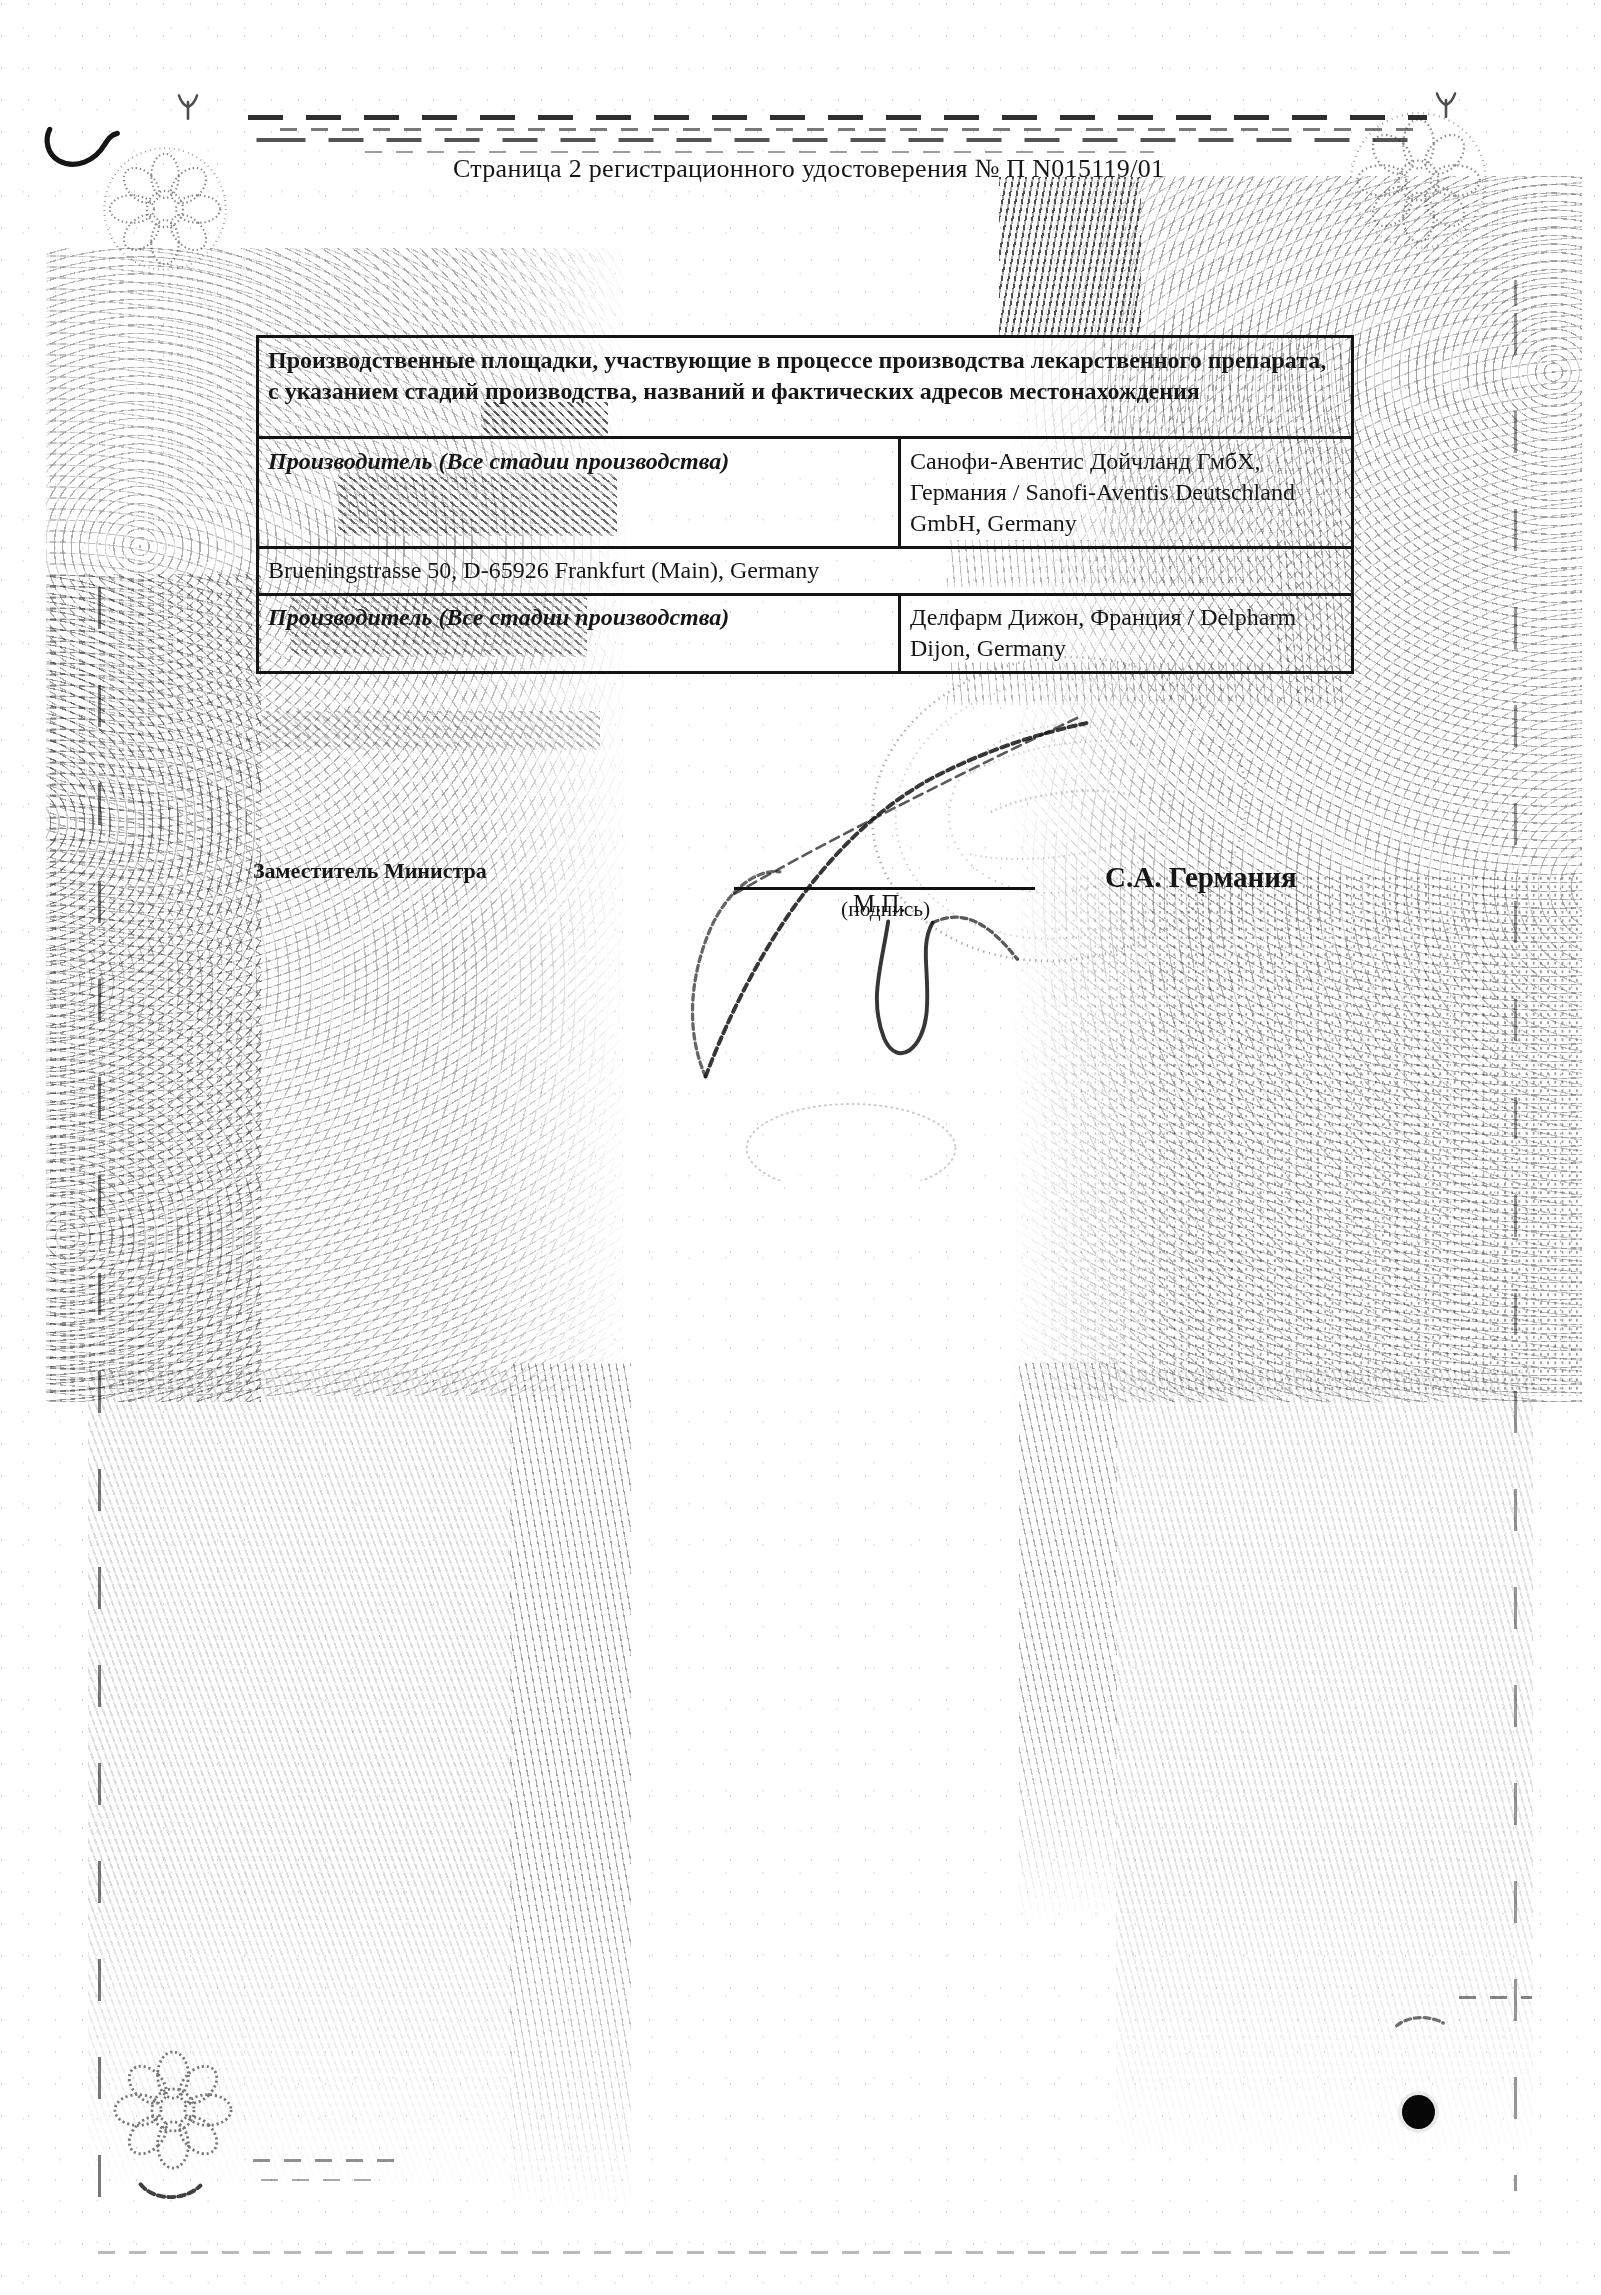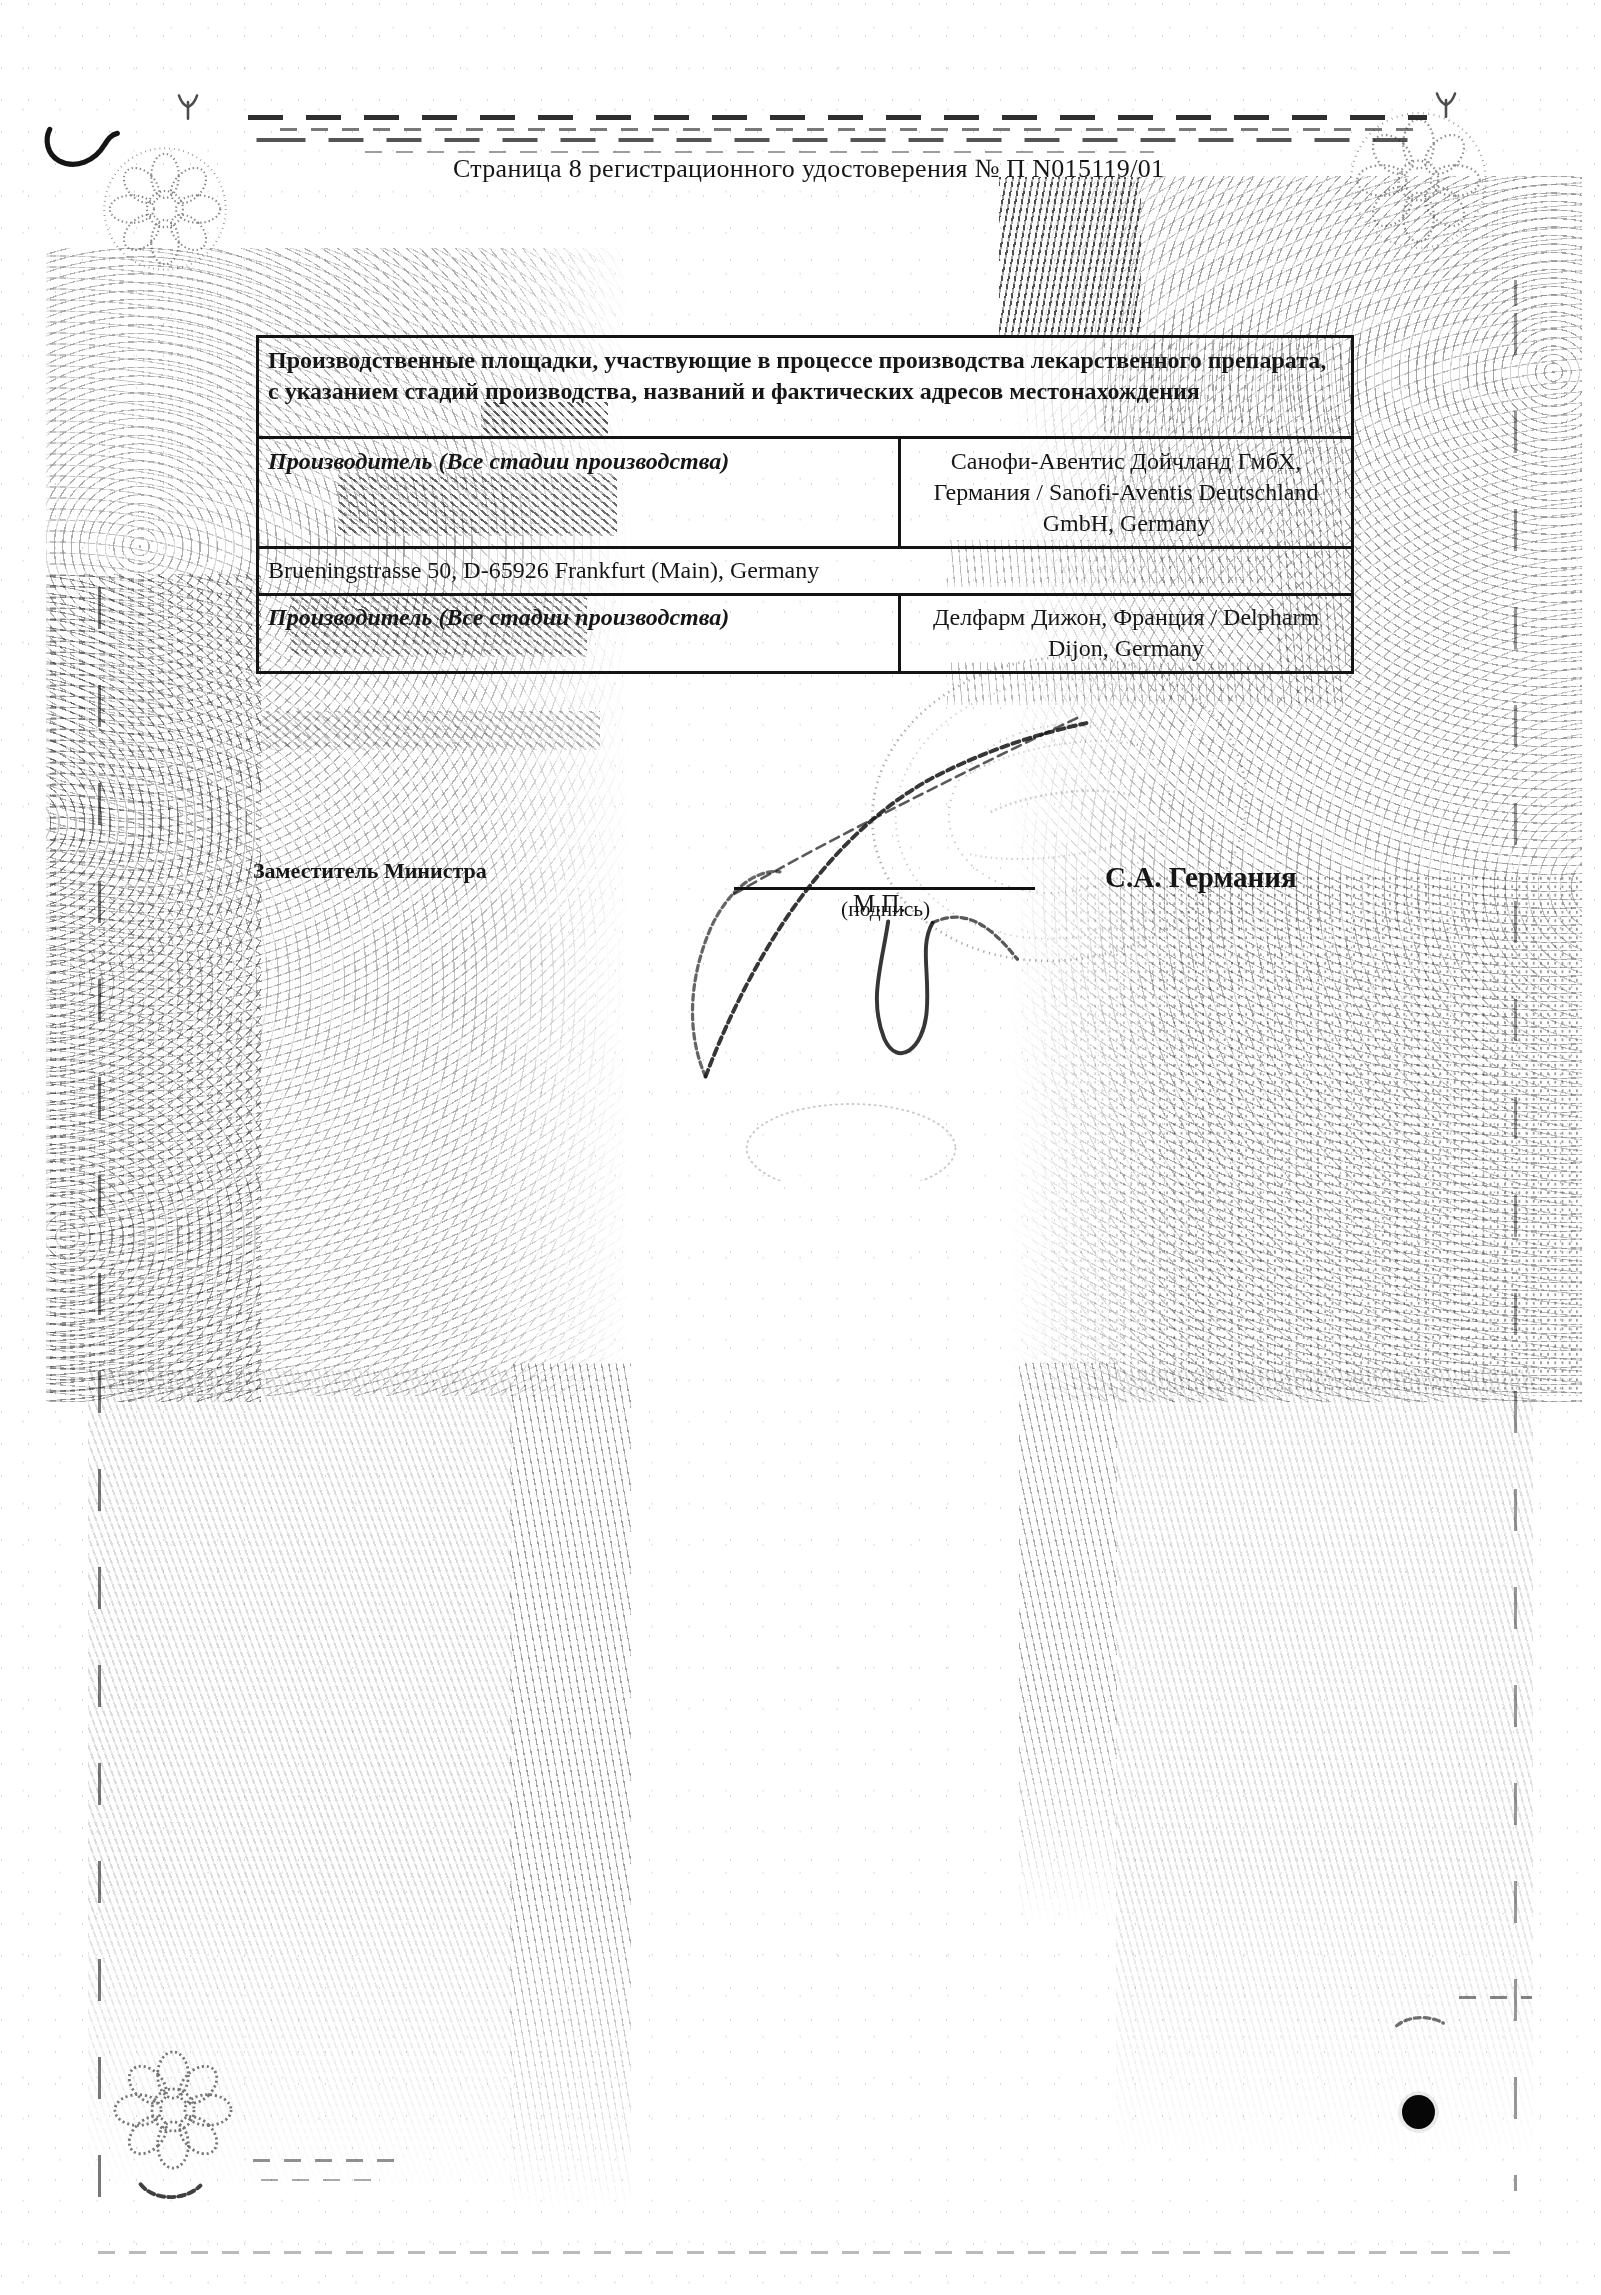--- a/index.html
+++ b/index.html
@@ -61,21 +61,21 @@
     position:absolute;left:256px;top:335px;width:1095px;z-index:3;
     border-collapse:collapse;table-layout:fixed;
   }
   #cert-table td{
     border:3.3px solid #141414;vertical-align:top;
     padding:6.5px 9px;font-size:24px;line-height:1.3;
     background:transparent;
   }
   td.c-title{font-weight:bold;height:85px;font-family:Liberation Serif, serif;}
   td.c-label{font-weight:bold;font-style:italic;}
-  td.c-val{font-weight:normal;text-align:center;}
+  td.c-val{font-weight:normal;}
   td.c-addr{height:29px;}
   .row-maker{height:81px;}
   .row-addr{height:29px;}
   .row-maker2{height:55px;}
   #table-noise{position:absolute;left:256px;top:335px;width:1095px;height:374px;z-index:2;}
 
   
   .sig-text{position:absolute;z-index:5;white-space:nowrap;}
   #sig-line{position:absolute;left:734px;top:887px;width:301px;height:3.3px;background:#101010;z-index:5;}
 
@@ -159,21 +159,21 @@
     <path d="M20 40 V14"></path>
       <path d="M20 22 C12 18 8 10 6 4"></path>
       <path d="M20 22 C28 18 32 10 34 4"></path>
   </g>
 </svg>
 
 <svg id="page-mark" width="91" height="72" viewBox="0 0 140 110">
   <path d="M18 28 C10 44 14 66 32 76 C58 90 88 76 102 52 C107 44 112 36 122 34" fill="none" stroke="#151515" stroke-width="8" stroke-linecap="round"></path>
 </svg>
 
-<div id="header-line">Страница 8 регистрационного удостоверения № П N015119/01</div>
+<div id="header-line">Страница 2 регистрационного удостоверения № П N015119/01</div>
 
 <div id="table-noise">
   <div class="noise hatch" style="left:225px;top:67px;width:127px;height:34px;--ang:45deg;opacity:.8;"></div>
   <div class="noise hatch" style="left:82px;top:138px;width:279px;height:63px;--ang:40deg;opacity:.7;"></div>
   <div class="noise hatch" style="left:34px;top:258px;width:297px;height:64px;--ang:40deg;opacity:.62;"></div>
   <div class="noise vstripes" style="left:1021px;top:2.6px;width:69px;height:369px;--ang:85deg;opacity:.5;"></div>
   <div class="noise vstripes" style="left:848px;top:3.9px;width:175px;height:98px;--ang:95deg;opacity:.45;"></div>
   <div class="noise vstripes" style="left:691px;top:205px;width:329px;height:47px;--ang:85deg;opacity:.42;"></div>
   <div class="noise vstripes" style="left:848px;top:106px;width:175px;height:97px;--ang:95deg;opacity:.3;"></div>
   <div class="noise vstripes" style="left:691px;top:327px;width:329px;height:43px;--ang:85deg;opacity:.4;"></div>

